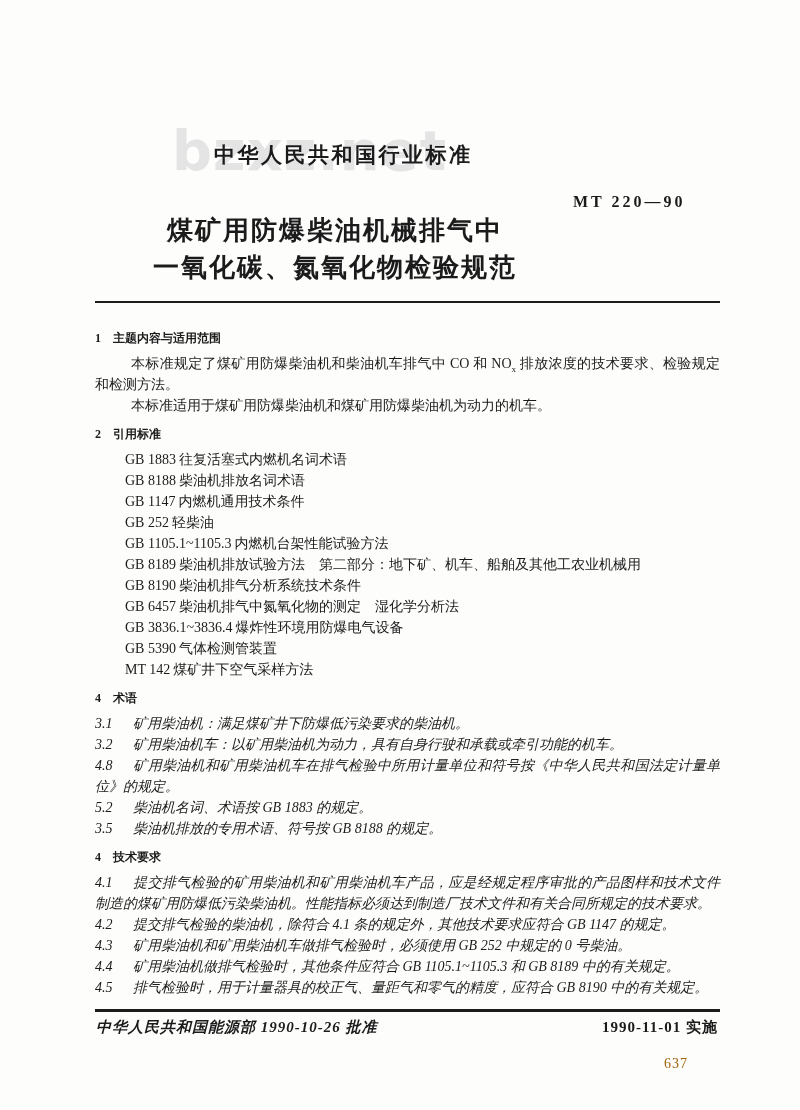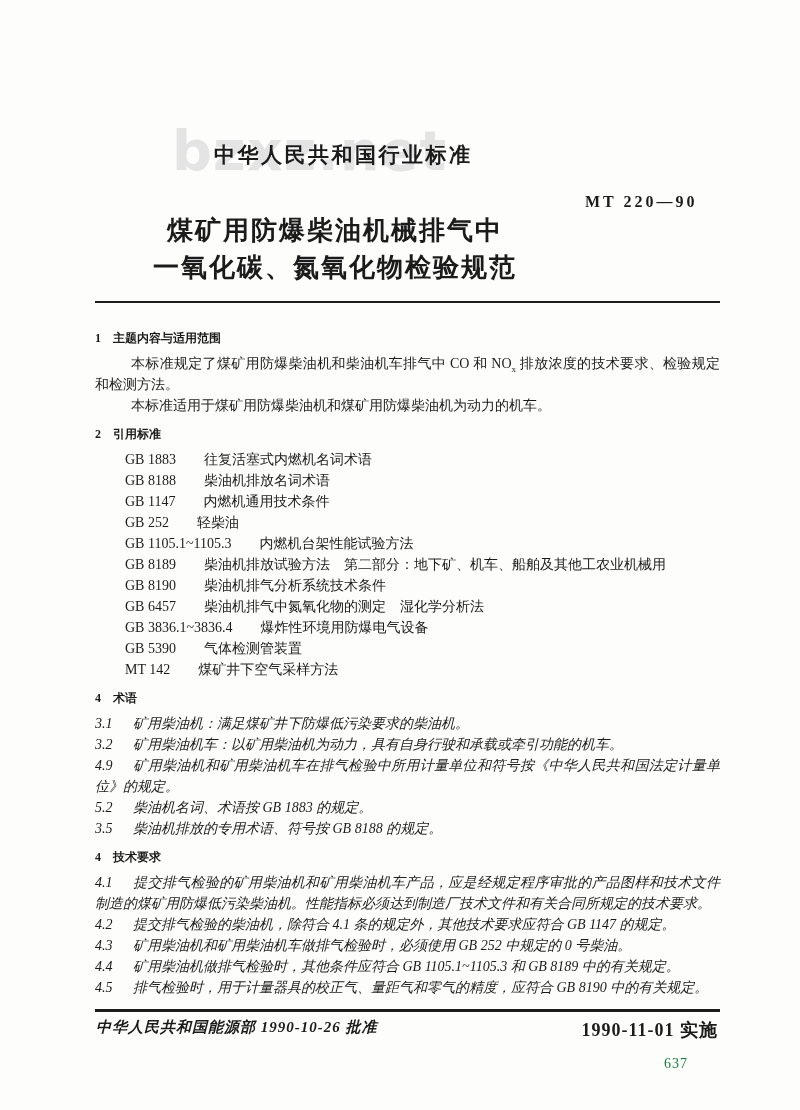--- a/index.html
+++ b/index.html
@@ -36,21 +36,20 @@
   }
   .std-number {
     position: absolute;
     top: 193px;
     left: 573px;
     font-size: 16px;
     font-weight: bold;
     letter-spacing: 3px;
     z-index: 1;
     font-family: "Liberation Serif", serif;
-    margin-left: 12px;
   }
   .doc-title {
     position: absolute;
     top: 212px;
     left: 95px;
     width: 480px;
     text-align: center;
     font-size: 26px;
     font-weight: bold;
     letter-spacing: 2px;
@@ -77,21 +76,21 @@
   }
   .sec-heading {
     font-size: 12px;
     font-weight: bold;
     margin: 8px 0 4px 0;
     line-height: 21px;
     text-align: left;
   }
   .para { margin: 0; text-indent: 36px; }
   .refs { margin: 2px 0 0 0; padding: 0 0 0 30px; list-style: none; }
-  .refs li { display: flex; gap: 28px; line-height: 21px; }
+  .refs li { display: flex; gap: 3px; line-height: 21px; }
   .ref-code { flex: 0 0 auto; }
   .ref-title { flex: 1 1 auto; }
   .item { margin: 0; font-style: italic; }
   .item .num { display: inline-block; min-width: 26px; margin-right: 12px; }
   sub.nox { font-size: 9px; line-height: 0; }
   .rule-bottom {
     position: absolute;
     top: 1009px;
     left: 95px;
     width: 625px;
@@ -104,30 +103,30 @@
     left: 96px;
     font-size: 15px;
     font-weight: bold;
     letter-spacing: 1px;
     font-style: italic;
   }
   .footer-right {
     position: absolute;
     top: 1018px;
     right: 82px;
-    font-size: 18px;
+    font-size: 15px;
     font-weight: bold;
     letter-spacing: 1px;
   }
   .page-number {
     position: absolute;
     top: 1056px;
     left: 664px;
     font-size: 14px;
-    color: #15803d;
+    color: #a16207;
     letter-spacing: 1px;
   }
 </style>
 </head>
 <body>
 
 <div class="page">
 
   <div class="watermark">bzxz.net</div>
 
@@ -192,21 +191,21 @@
         </li>
       <li>
           <span class="ref-code">MT 142</span>
           <span class="ref-title">煤矿井下空气采样方法</span>
         </li>
     </ul>
 
     <div class="sec-heading">4　术语</div>
     <p class="item"><span class="num">3.1</span><span>矿用柴油机：满足煤矿井下防爆低污染要求的柴油机。</span></p>
     <p class="item"><span class="num">3.2</span><span>矿用柴油机车：以矿用柴油机为动力，具有自身行驶和承载或牵引功能的机车。</span></p>
-    <p class="item"><span class="num">4.9</span><span>矿用柴油机和矿用柴油机车在排气检验中所用计量单位和符号按《中华人民共和国法定计量单位》的规定。</span></p>
+    <p class="item"><span class="num">4.8</span><span>矿用柴油机和矿用柴油机车在排气检验中所用计量单位和符号按《中华人民共和国法定计量单位》的规定。</span></p>
     <p class="item"><span class="num">5.2</span><span>柴油机名词、术语按 GB 1883 的规定。</span></p>
     <p class="item"><span class="num">3.5</span><span>柴油机排放的专用术语、符号按 GB 8188 的规定。</span></p>
 
     <div class="sec-heading">4　技术要求</div>
     <p class="item"><span class="num">4.1</span><span>提交排气检验的矿用柴油机和矿用柴油机车产品，应是经规定程序审批的产品图样和技术文件制造的煤矿用防爆低污染柴油机。性能指标必须达到制造厂技术文件和有关合同所规定的技术要求。</span></p>
     <p class="item"><span class="num">4.2</span><span>提交排气检验的柴油机，除符合 4.1 条的规定外，其他技术要求应符合 GB 1147 的规定。</span></p>
     <p class="item"><span class="num">4.3</span><span>矿用柴油机和矿用柴油机车做排气检验时，必须使用 GB 252 中规定的 0 号柴油。</span></p>
     <p class="item"><span class="num">4.4</span><span>矿用柴油机做排气检验时，其他条件应符合 GB 1105.1~1105.3 和 GB 8189 中的有关规定。</span></p>
     <p class="item"><span class="num">4.5</span><span>排气检验时，用于计量器具的校正气、量距气和零气的精度，应符合 GB 8190 中的有关规定。</span></p>
 

